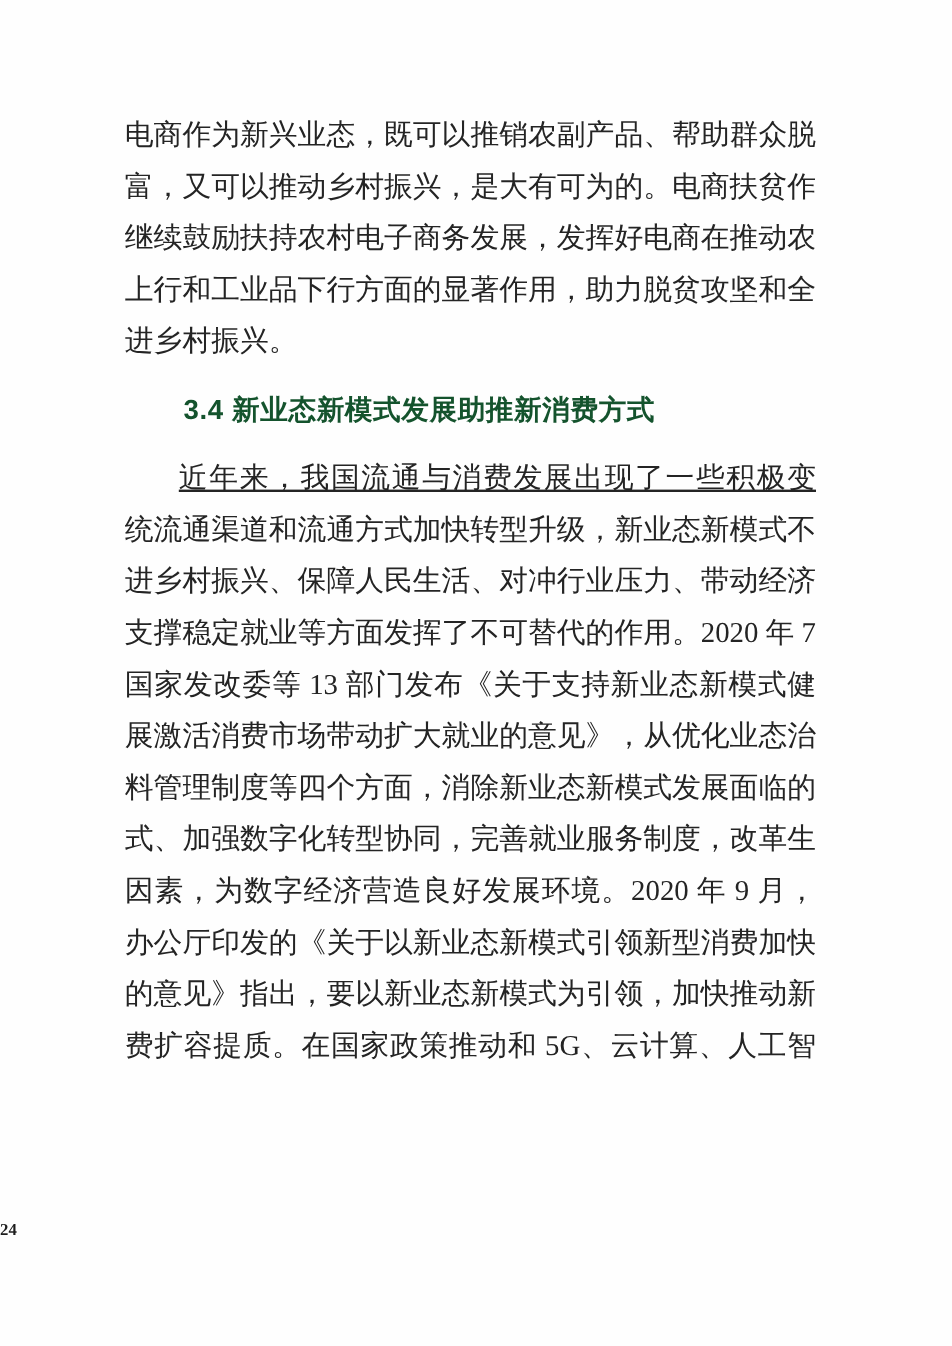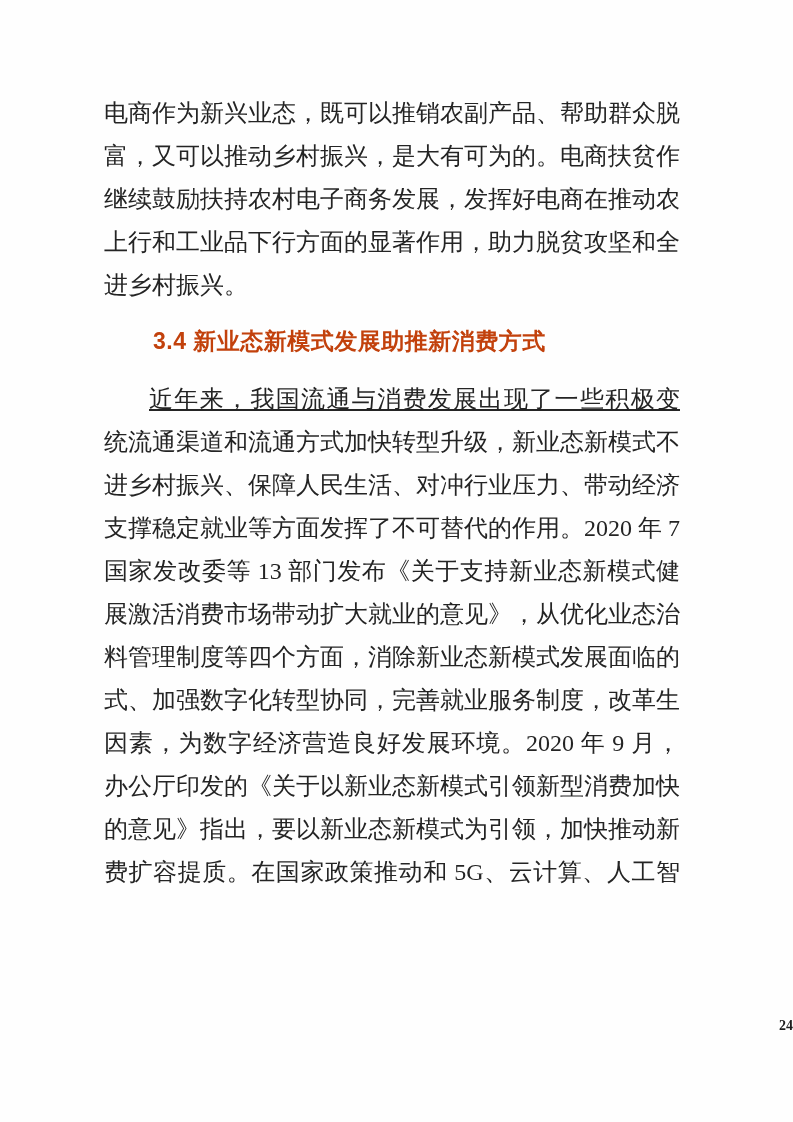--- a/index.html
+++ b/index.html
@@ -35,37 +35,37 @@
     text-align-last: left;
   }
   .line.indent {
     padding-left: 45px;
     text-decoration: underline;
   }
   .heading {
     font-family: "Liberation Sans", "DejaVu Sans", sans-serif;
     font-size: 23px;
     font-weight: 700;
-    color: #c2410c;
+    color: #14532d;
     height: 43px;
     line-height: 43px;
     padding-left: 49px;
     margin-top: 13px;
     letter-spacing: 0.5px;
     text-align: left;
   }
   .para-main {
     margin-top: 15px;
   }
   .pagenum {
     position: absolute;
     top: 1018px;
     left: 0;
     width: 100%;
-    text-align: right;
+    text-align: left;
     font-size: 14px;
     font-weight: 600;
     color: #1d1d1d;
     font-family: "Liberation Serif", "DejaVu Serif", serif;
   }
 </style>
 </head>
 <body>
 
 <div class="page">

